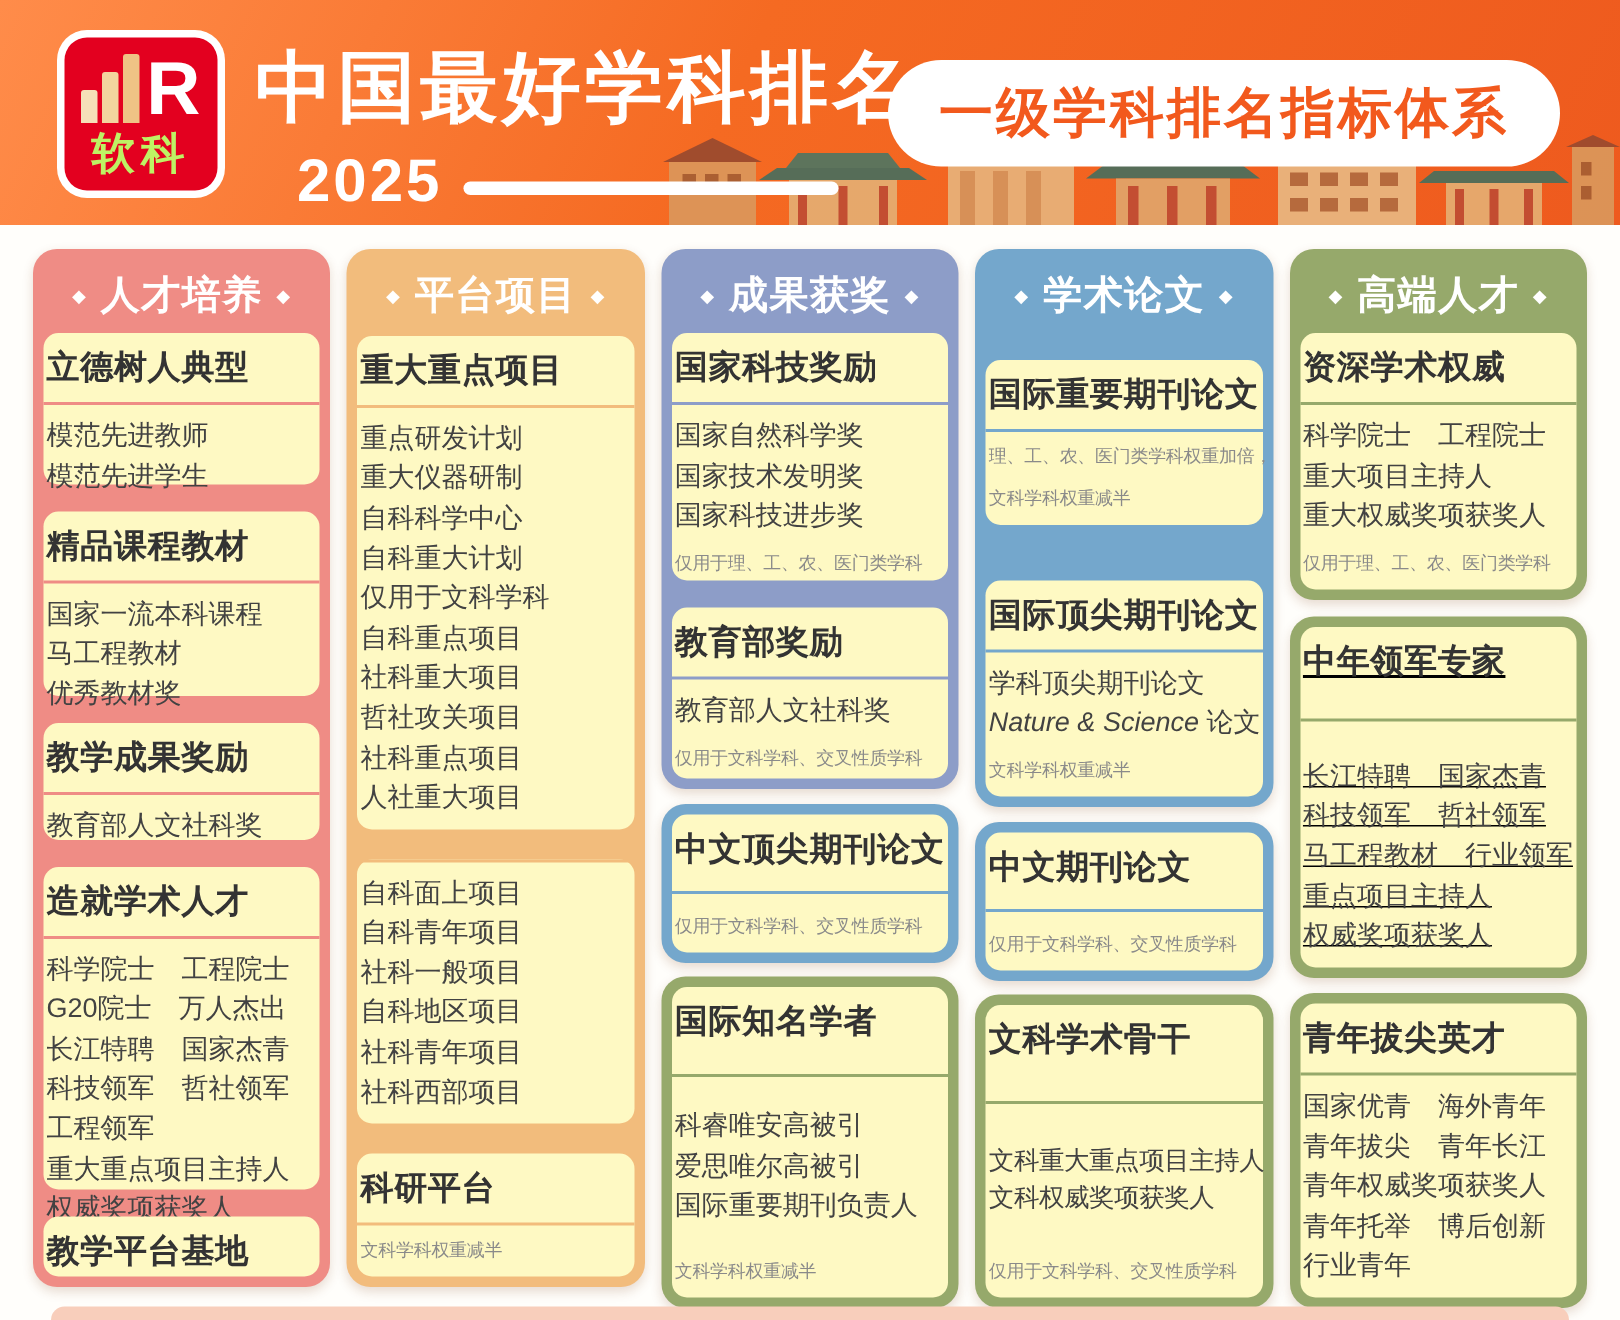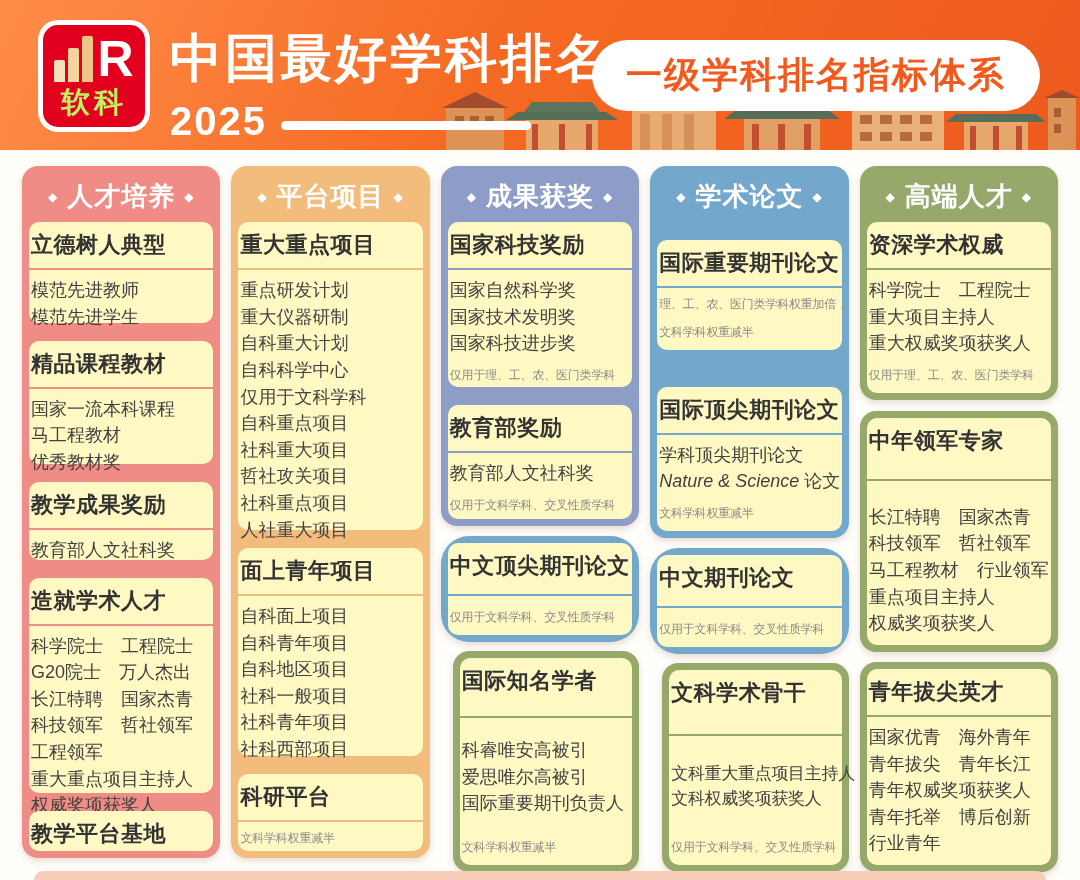--- a/index.html
+++ b/index.html
@@ -24,21 +24,21 @@
   }
   .logo-glyph{display:flex;align-items:flex-end;height:52px;margin-top:4px;}
   .bar{width:11px;border-radius:2px 2px 0 0;margin-right:3px;}
   .bar1{height:22px;background:#F6E0B8;}
   .bar2{height:34px;background:#F3D49E;}
   .bar3{height:46px;background:#EFC385;}
   .logo-letter{font-size:50px;line-height:46px;font-weight:800;color:#fff;margin-left:1px;}
   .logo-brand{font-size:29px;font-weight:800;color:#bef264;letter-spacing:4px;margin:1px 0 4px;}
   .title-block{position:absolute;left:170px;top:24px;z-index:3;}
   .main-title{font-size:52px;font-weight:800;color:#fff;letter-spacing:3px;white-space:nowrap;}
-  .year-row{display:flex;align-items:center;margin-top:5px;}
+  .year-row{display:flex;align-items:center;margin-top:5px;margin-left:28px;}
   .year{font-size:40px;font-weight:800;color:#fff;letter-spacing:2px;}
   .year-line{width:250px;height:9px;background:#fff;border-radius:5px;margin-left:14px;margin-top:8px;}
   .badge{
     position:absolute;right:40px;top:40px;z-index:3;
     background:#fff;border-radius:44px;padding:11px 34px;
     font-size:36px;font-weight:800;color:#F2591D;letter-spacing:2px;white-space:nowrap;
   }
   .buildings{position:absolute;right:0;bottom:0;width:640px;height:62px;z-index:1;}
   
   .main{position:relative;display:flex;gap:11px;padding:16px 22px 0;}
@@ -71,24 +71,24 @@
   .sm{font-size:17px;letter-spacing:-0.3px;}
   .card-note{font-size:12px;color:#8a8a8a;padding:2px 2px 9px;letter-spacing:-0.2px;white-space:nowrap;}
   .note-mid{padding-top:8px;}
   .en-italic{font-style:italic;}
   .zh{margin-left:5px;}
   .fill{flex:1;}
   
   .h-col12{height:692px;}
   .box-upper3{height:360px;}
   .box-upper4{height:372px;}
-  .box-row2{height:106px;margin-top:10px;border-radius:28px;}
-  .box-row3{flex:1;margin-top:9px;margin-left:12px;}
+  .box-row2{height:106px;margin-top:10px;}
+  .box-row3{flex:1;margin-top:9px;}
   .box-c5a{height:252px;}
-  .box-c5b{height:268px;margin-top:11px;}
+  .box-c5b{height:268px;margin-top:11px;text-decoration:underline;}
   .box-c5c{flex:1;margin-top:10px;}
   .bottom-strip{
     position:absolute;left:34px;right:34px;bottom:0;height:9px;
     background:#F8CEBB;border-radius:10px 10px 0 0;
   }
 </style>
 </head>
 <body>
 
 <div class="header">
@@ -216,38 +216,37 @@
         <span class="dm">◆</span>
         <span>平台项目</span>
         <span class="dm">◆</span>
       </div>
       <div class="card">
         <div class="card-title">重大重点项目</div>
         <div class="divider"></div>
         <div class="card-body">
           <div class="item">重点研发计划</div>
           <div class="item">重大仪器研制</div>
+          <div class="item">自科科学中心</div>
           <div class="item">自科重大计划</div>
-          <div class="item">自科科学中心</div>
           <div class="item">仅用于文科学科</div>
           <div class="item">自科重点项目</div>
           <div class="item">社科重大项目</div>
           <div class="item">哲社攻关项目</div>
           <div class="item">社科重点项目</div>
           <div class="item">人社重大项目</div>
         </div>
       </div>
       <div class="card">
-        <div class="card-title">面上青年项目</div>
         <div class="divider"></div>
         <div class="card-body">
           <div class="item">自科面上项目</div>
           <div class="item">自科青年项目</div>
+          <div class="item">社科一般项目</div>
           <div class="item">自科地区项目</div>
-          <div class="item">社科一般项目</div>
           <div class="item">社科青年项目</div>
           <div class="item">社科西部项目</div>
         </div>
       </div>
       <div class="card">
         <div class="card-title">科研平台</div>
         <div class="divider"></div>
         <div class="card-note note-mid">文科学科权重减半</div>
       </div>
     </div>

